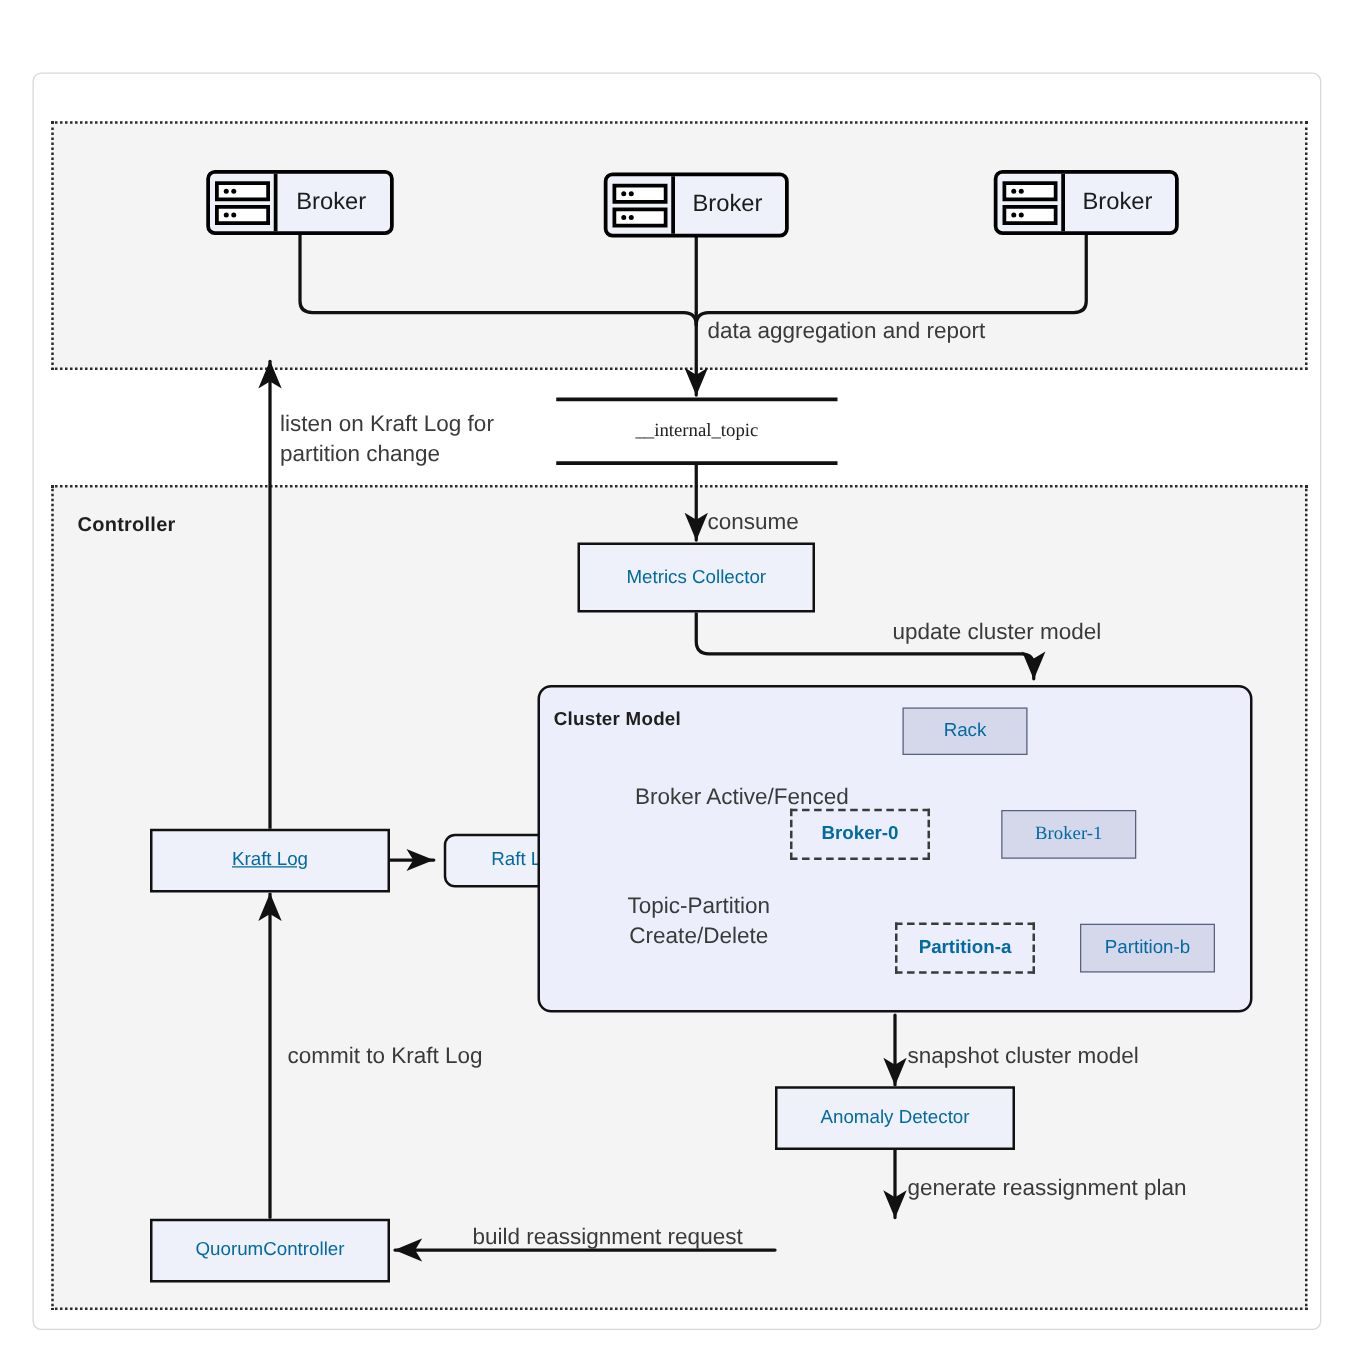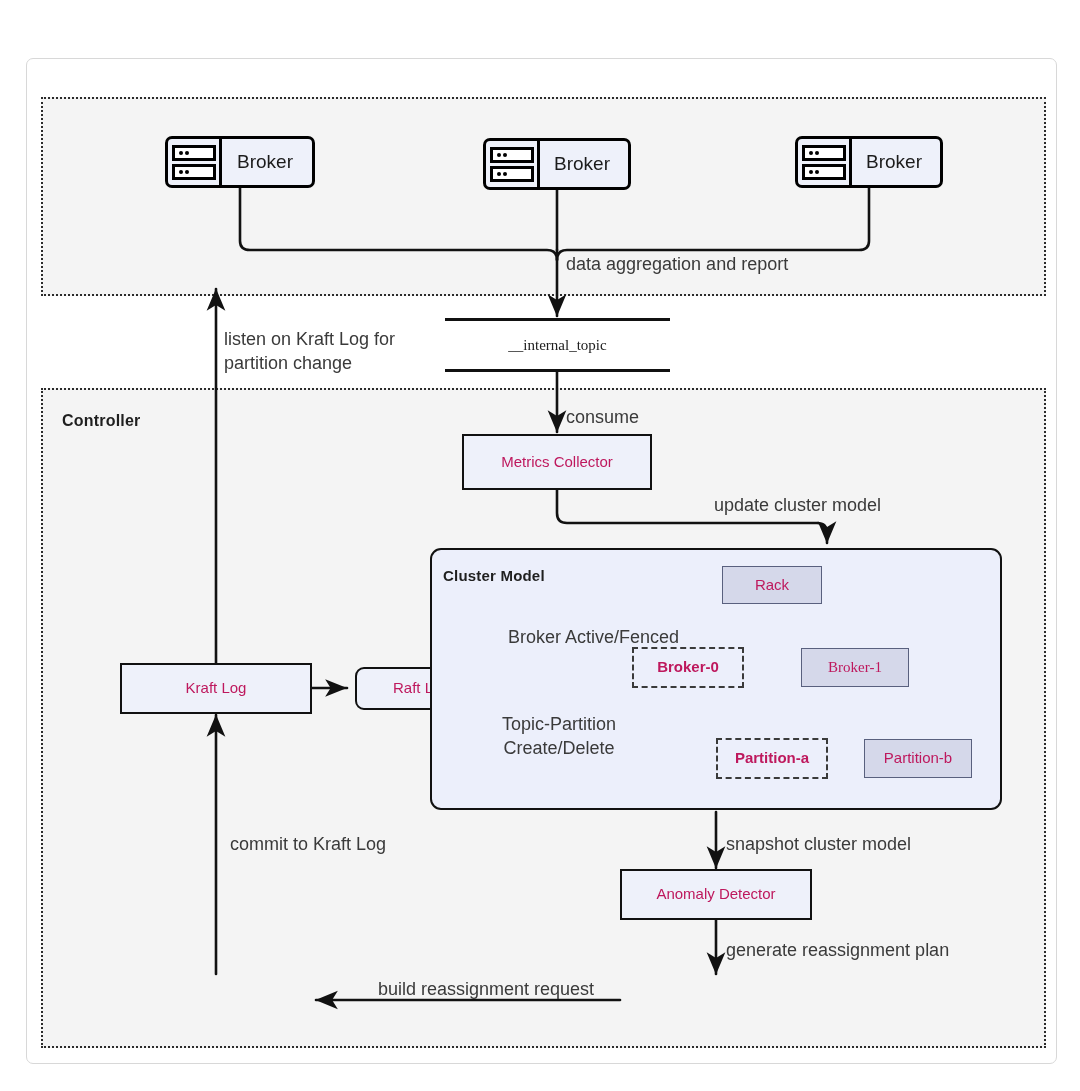--- a/index.html
+++ b/index.html
@@ -11,21 +11,21 @@
   .outer-frame{position:absolute;left:26px;top:58px;width:1029px;height:1004px;
        border:1.5px solid #d8d8d8;border-radius:7px;background:#ffffff;}
 
   .zone{position:absolute;border:2.5px dotted #2b2b2b;background:#f4f4f4;}
   #zone-brokers{left:41px;top:97px;width:1001px;height:195px;}
   #zone-controller{left:41px;top:388px;width:1001px;height:656px;}
 
   .zone-title{position:absolute;font-size:16px;font-weight:bold;color:#1f1f1f;letter-spacing:.2px;}
 
   .node{position:absolute;box-sizing:border-box;display:flex;align-items:center;
-        justify-content:center;text-align:center;color:#be185d;font-size:15px;
+        justify-content:center;text-align:center;color:#0369a1;font-size:15px;
         line-height:1.25;}
 
   .box-plain{background:#eef1fa;border:2px solid #111111;}
   .box-round{background:#eef1fa;border:2.5px solid #111111;border-radius:9px;}
 
   .cluster-box{position:absolute;box-sizing:border-box;left:430px;top:548px;
         width:572px;height:262px;background:#eceffb;border:2.5px solid #111111;
         border-radius:11px;}
 
   .chip-solid{background:#d5d8ea;border:1.5px solid #59607e;}
@@ -153,27 +153,28 @@
           <i class="dot"></i>
         </div>
     </div>
     <div class="blabel">Broker</div>
   </div>
 
   <div class="topic" style="left:445px;top:318px;width:225px;height:54px;font-family:Liberation Serif, serif;">__internal_topic</div>
 
   <div class="node box-plain" style="left:462px;top:434px;width:190px;height:56px;">Metrics Collector</div>
 
-  <div class="node box-plain" style="left:120px;top:663px;width:192px;height:51px;">Kraft Log</div>
+  <div class="node box-plain" style="left:120px;top:663px;width:192px;height:51px;text-decoration:underline;">Kraft Log</div>
 
   <div class="node box-round" style="left:355px;top:667px;width:161px;height:43px;">Raft Listener</div>
 
   <div class="node box-plain" style="left:620px;top:869px;width:192px;height:51px;">Anomaly Detector</div>
 
 
+  <div class="node box-plain" style="left:120px;top:975px;width:192px;height:51px;">QuorumController</div>
 
   <div class="cluster-box"></div>
   <div class="zone-title" style="left:443px;top:567px;font-size:15px;">Cluster Model</div>
 
   <div class="node chip-solid" style="left:722px;top:566px;width:100px;height:38px;">Rack</div>
 
   <div class="node chip-dashed" style="left:632px;top:647px;width:112px;height:41px;">Broker-0</div>
 
   <div class="node chip-solid" style="left:801px;top:648px;width:108px;height:39px;font-family:Liberation Serif, serif;">Broker-1</div>
 

